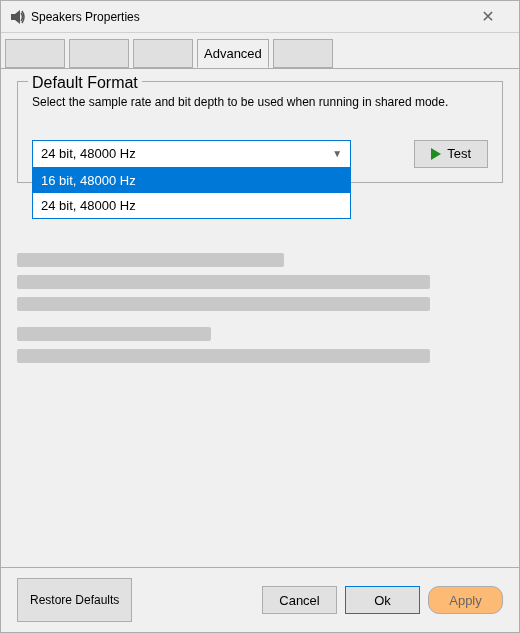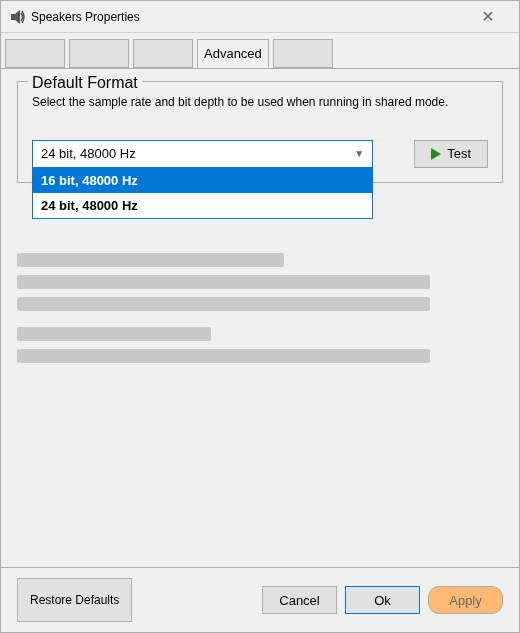--- a/index.html
+++ b/index.html
@@ -129,21 +129,21 @@
     .description-text {
       font-size: 12px;
       color: #000;
       margin-bottom: 29px;
       line-height: 1.4;
     }
 
     .select-row {
       display: flex;
       align-items: flex-start;
-      gap: 1px;
+      gap: 23px;
       position: relative;
     }
 
     .select-wrapper {
       flex: 1;
       position: relative;
     }
 
     .select-display {
       width: 100%;
@@ -165,21 +165,20 @@
 
     .dropdown-list {
       position: absolute;
       top: 28px;
       left: 0;
       right: 0;
       border: 1px solid #0078d7;
       border-top: none;
       background: white;
       z-index: 100;
-      font-weight: bold;
     }
 
     .dropdown-item {
       padding: 5px 8px;
       cursor: pointer;
       font-size: 13px;
     }
 
     .dropdown-item.selected {
       background: #0078d7;

